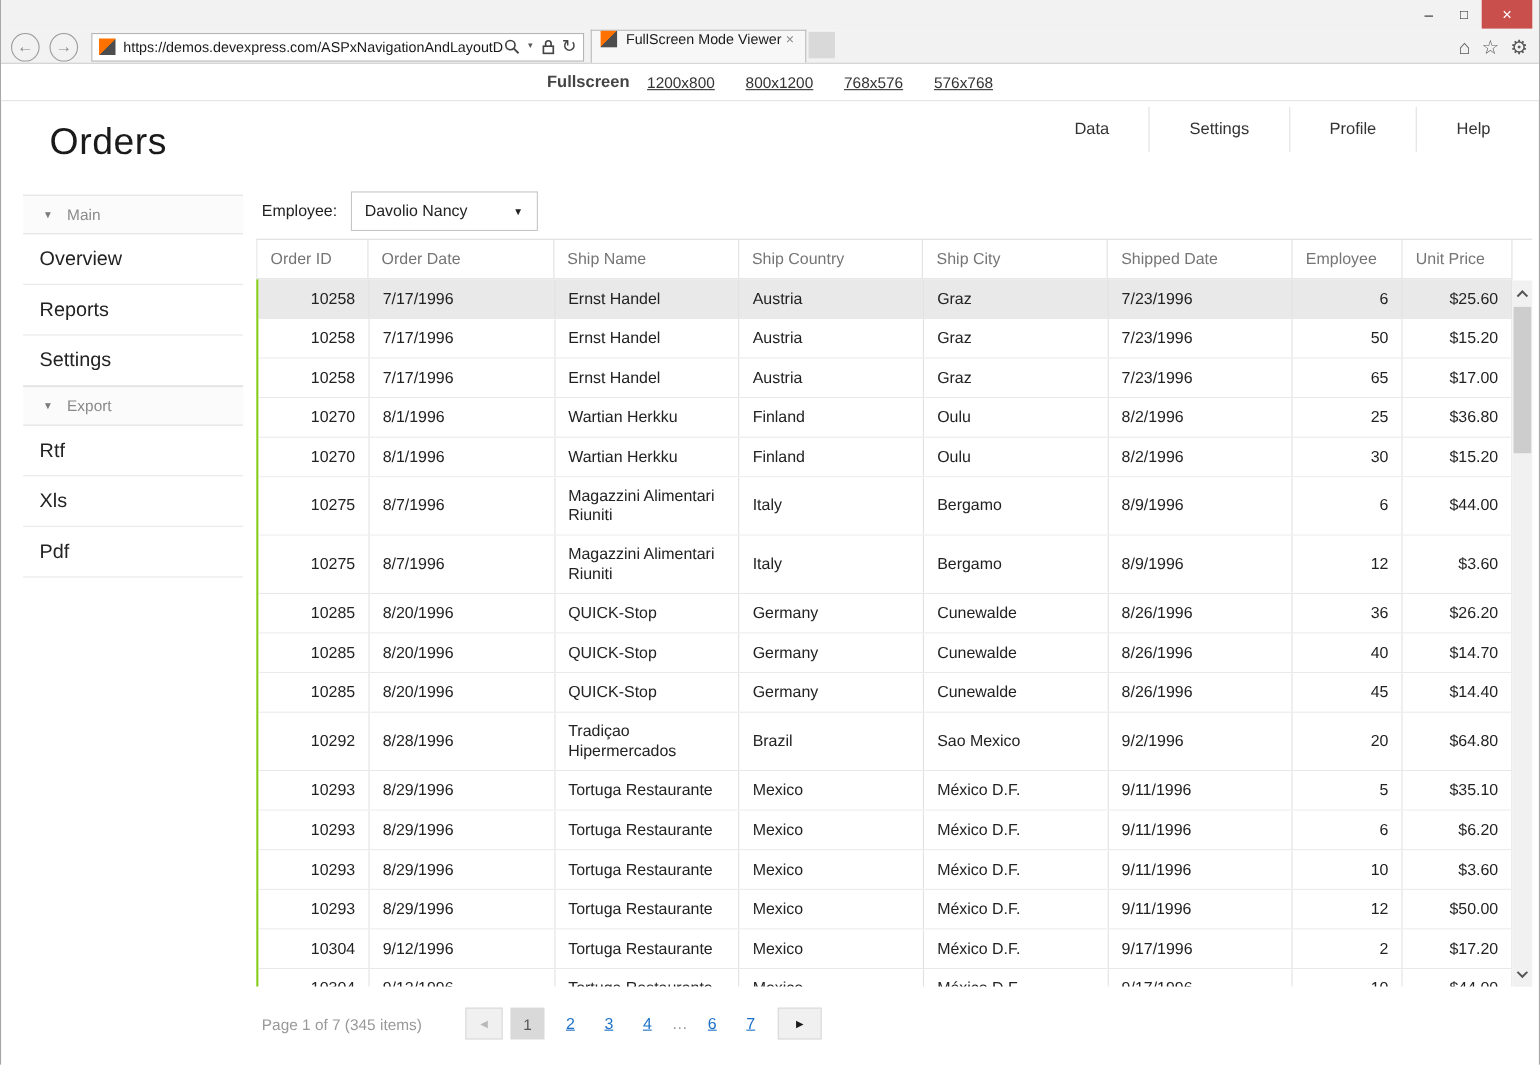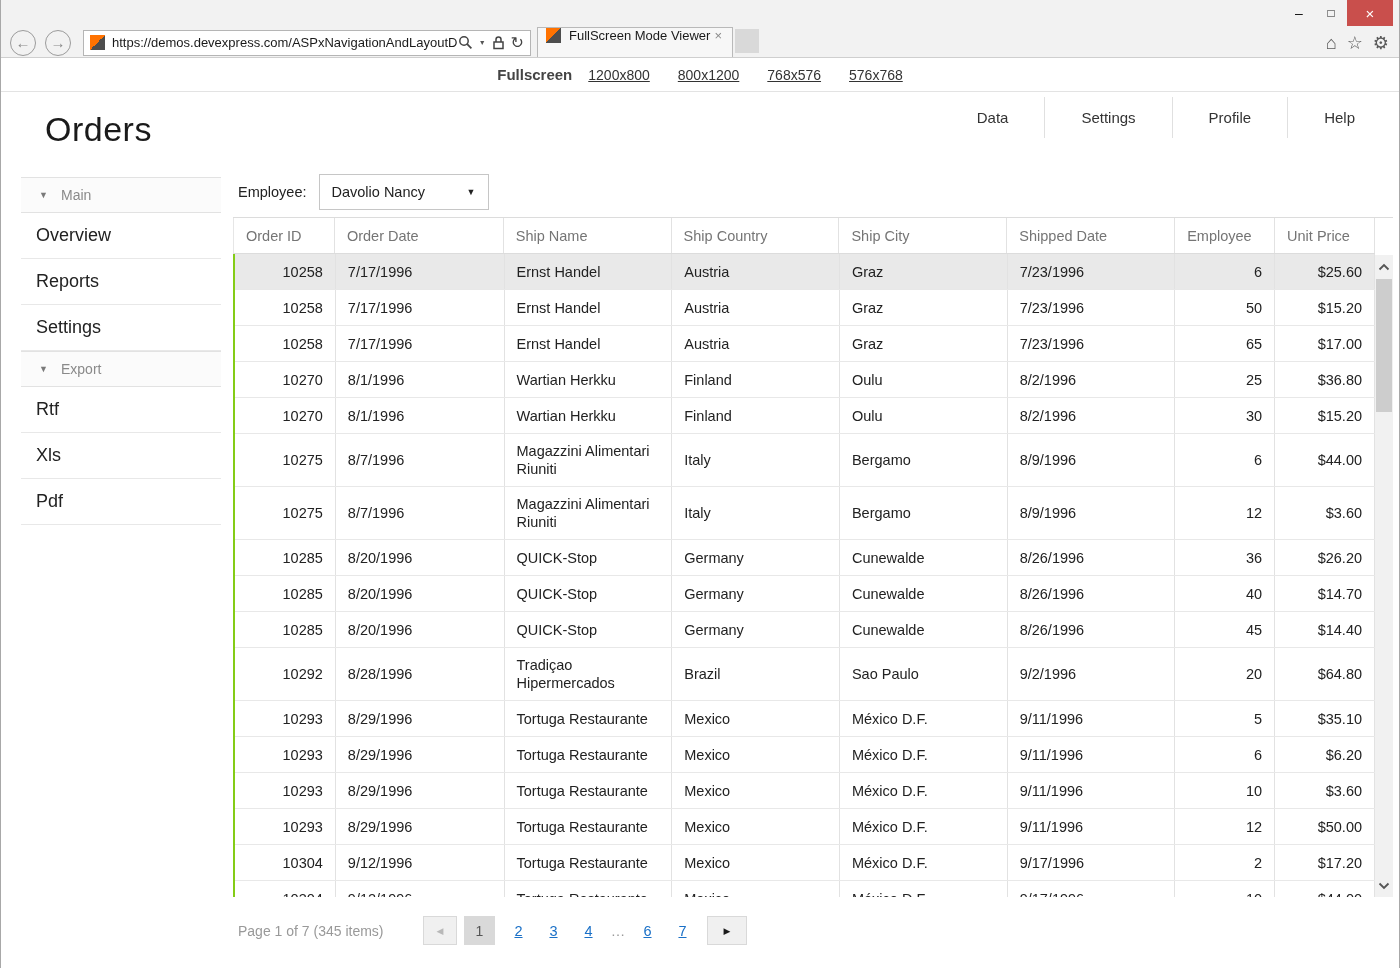--- a/index.html
+++ b/index.html
@@ -289,21 +289,21 @@
             <div class="cell c4">Cunewalde</div>
             <div class="cell c5">8/26/1996</div>
             <div class="cell c6 num">45</div>
             <div class="cell c7 num">$14.40</div>
           </div>
           <div class="grid-row">
             <div class="cell c0 num">10292</div>
             <div class="cell c1">8/28/1996</div>
             <div class="cell c2">Tradiçao Hipermercados</div>
             <div class="cell c3">Brazil</div>
-            <div class="cell c4">Sao Paulo</div>
+            <div class="cell c4">Sao Mexico</div>
             <div class="cell c5">9/2/1996</div>
             <div class="cell c6 num">20</div>
             <div class="cell c7 num">$64.80</div>
           </div>
           <div class="grid-row">
             <div class="cell c0 num">10293</div>
             <div class="cell c1">8/29/1996</div>
             <div class="cell c2">Tortuga Restaurante</div>
             <div class="cell c3">Mexico</div>
             <div class="cell c4">México D.F.</div>

